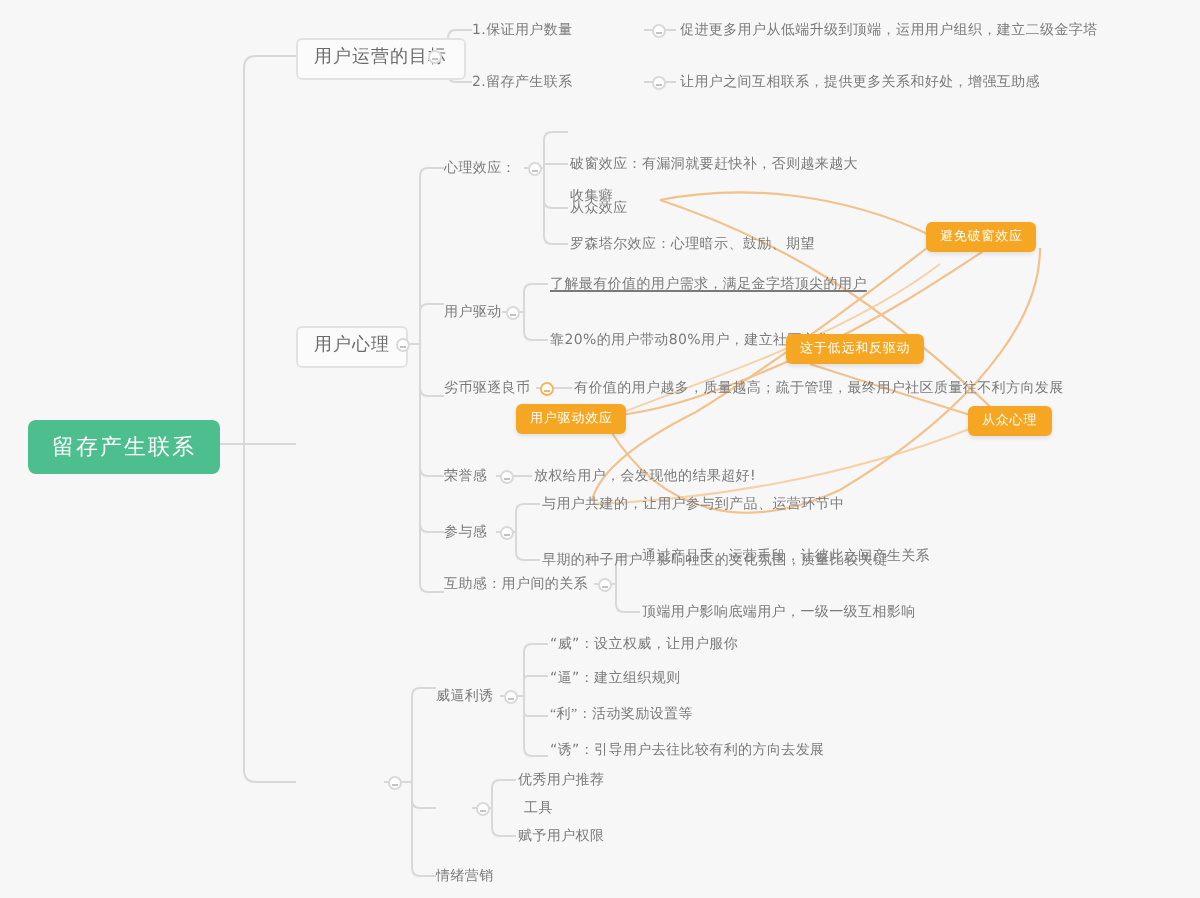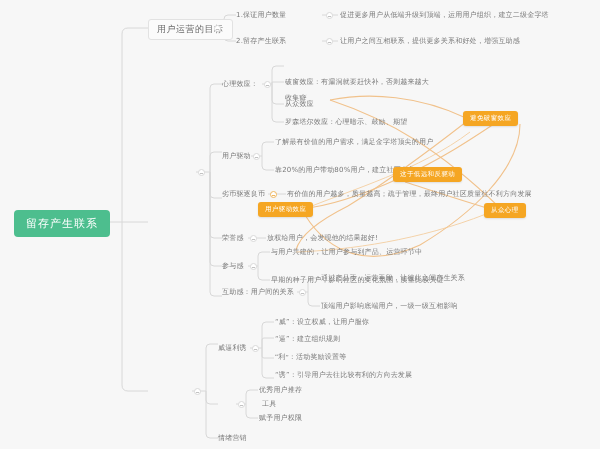--- a/index.html
+++ b/index.html
@@ -161,32 +161,33 @@
   <div class="toggle" style="left:214px;top:25px;"></div>
 
   <div class="node txt" style="left:236px;top:12px;">1.保证用户数量</div>
   <div class="toggle" style="left:326px;top:12px;"></div>
   <div class="node txt" style="left:340px;top:12px;">促进更多用户从低端升级到顶端，运用用户组织，建立二级金字塔</div>
 
   <div class="node txt" style="left:236px;top:38px;">2.留存产生联系</div>
   <div class="toggle" style="left:326px;top:38px;"></div>
   <div class="node txt" style="left:340px;top:38px;">让用户之间互相联系，提供更多关系和好处，增强互助感</div>
 
+  <div class="node lv1" style="left:148px;top:163px;">用户心理</div>
   <div class="toggle" style="left:198px;top:169px;"></div>
 
   <div class="node txt" style="left:222px;top:81px;">心理效应：</div>
   <div class="toggle" style="left:264px;top:81px;"></div>
   <div class="node txt" style="left:285px;top:63px;margin-top:32px;">收集癖</div>
   <div class="node txt" style="left:285px;top:79px;">破窗效应：有漏洞就要赶快补，否则越来越大</div>
   <div class="node txt" style="left:285px;top:101px;">从众效应</div>
   <div class="node txt" style="left:285px;top:119px;">罗森塔尔效应：心理暗示、鼓励、期望</div>
 
   <div class="node txt" style="left:222px;top:153px;">用户驱动</div>
   <div class="toggle" style="left:253px;top:153px;"></div>
-  <div class="node txt" style="left:275px;top:139px;">了解最有价值的用户需求，满足金字塔顶尖的用户</div>
+  <div class="node txt" style="left:275px;top:139px;text-decoration:underline;">了解最有价值的用户需求，满足金字塔顶尖的用户</div>
   <div class="node txt" style="left:275px;top:167px;">靠20%的用户带动80%用户，建立社区文化</div>
 
   <div class="node txt" style="left:222px;top:191px;">劣币驱逐良币</div>
   <div class="toggle orange" style="left:270px;top:191px;"></div>
   <div class="node txt" style="left:287px;top:191px;">有价值的用户越多，质量越高；疏于管理，最终用户社区质量往不利方向发展</div>
 
   <div class="node txt" style="left:222px;top:235px;">荣誉感</div>
   <div class="toggle" style="left:250px;top:235px;"></div>
   <div class="node txt" style="left:267px;top:235px;">放权给用户，会发现他的结果超好!</div>
 

